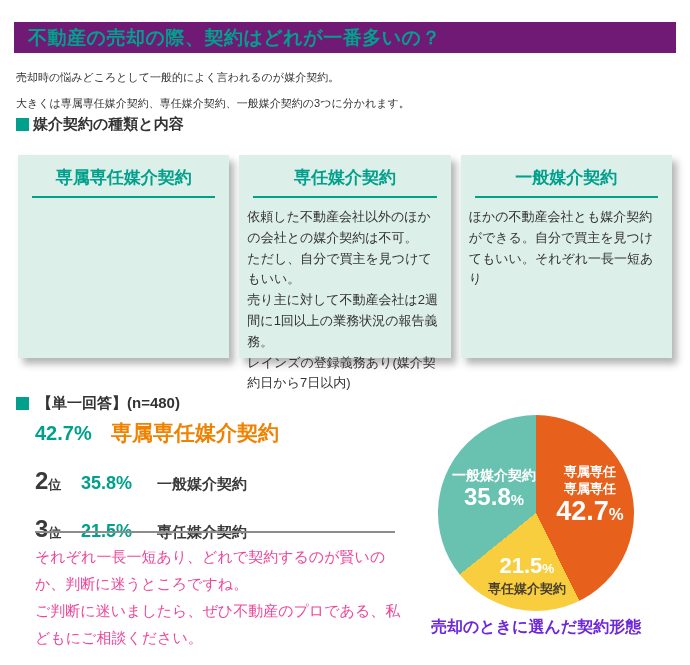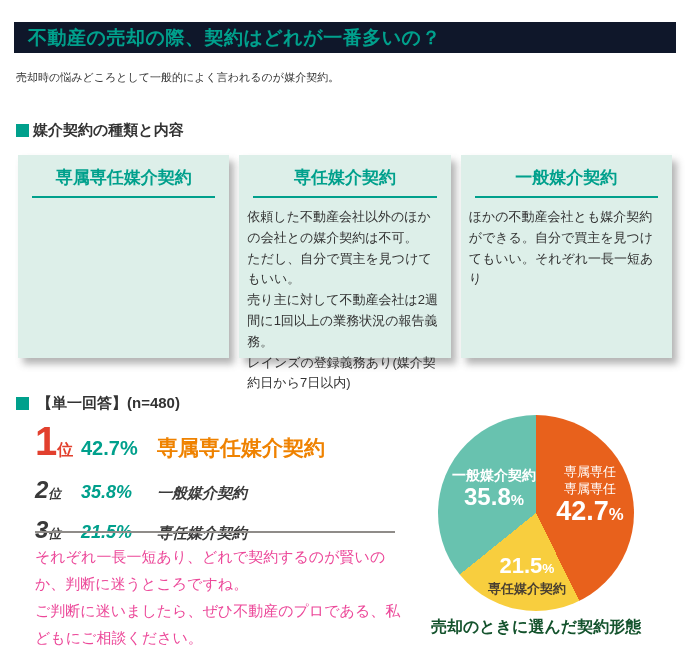--- a/index.html
+++ b/index.html
@@ -1,31 +1,31 @@
 <!DOCTYPE html>
 <html><head>
 <meta charset="utf-8">
 <style>
   * { margin:0; padding:0; box-sizing:border-box; }
   html,body { width:690px; height:665px; background:#ffffff; overflow:hidden;
     font-family:"Liberation Sans","DejaVu Sans",sans-serif; color:#333333; }
   .abs { position:absolute; }
 
   
-  .header-bar { left:14px; top:22px; width:662px; height:31px; background:#0f172a; }
+  .header-bar { left:14px; top:22px; width:662px; height:31px; background:#701a75; }
   .header-bar .title { display:block; padding-left:14px; line-height:31px;
     font-size:19px; font-weight:bold; color:#00a08c; letter-spacing:0.5px; }
 
   
   .intro { left:16px; top:64px; font-size:11px; line-height:26px; color:#333; }
 
   
   .sec-heading { font-size:15px; font-weight:bold; color:#333; display:flex; align-items:center; }
   .sq { display:inline-block; width:13px; height:13px; background:#00a08c; margin-right:4px; flex:none; }
-  .sec1 { left:16px; top:121px; }
+  .sec1 { left:16px; top:115px; }
   .sec2 { left:16px; top:394px; }
   .sec2 .note { font-weight:bold; margin-left:4px; }
 
   
   .cards { left:18px; top:155px; width:654px; display:flex; gap:10px; }
   .card { flex:1; height:203px; background:#ddefe9;
     box-shadow:5px 6px 7px rgba(90,90,90,0.45); position:relative; }
   .card-title { margin-top:11px; text-align:center; font-size:17px; font-weight:bold; color:#00a08c; }
   .card-rule { border:none; border-top:2px solid #00a08c; margin:7px 14px 9px; }
   .card-body { padding:0 8px; font-size:13px; line-height:1.6; color:#333;
@@ -33,56 +33,57 @@
 
   
   .ranking { left:35px; top:419px; }
   .rank-row { display:flex; align-items:baseline; }
   .rank-row .rankcol { width:46px; }
   .rank-row .pctcol { width:76px; }
   .row1 .rank { font-size:40px; font-weight:bold; color:#e2402e; }
   .row1 .suffix { font-size:16px; font-weight:bold; color:#e2402e; }
   .row1 .pct { font-size:20px; font-weight:bold; color:#00a08c; }
   .row1 .lbl { font-size:21px; font-weight:bold; color:#ef8200; }
-  .row23 { margin-top:12px;font-style:italic; }
+  .row23 { margin-top:20px; }
   .row23 .rank { font-size:24px; font-weight:bold; color:#3a3a3a; }
   .row23 .suffix { font-size:13px; font-weight:bold; color:#3a3a3a; }
   .row23 .pct { font-size:18px; font-weight:bold; color:#00a08c; }
   .row23 .lbl { font-size:15px; font-weight:bold; color:#3a3a3a; }
 
   
   .divider { left:35px; top:531px; width:360px; border-top:2px solid #8f8c89; }
   .footer-text { left:35px; top:543px; width:380px; font-size:15px; line-height:27px;
     color:#ec4899; white-space:pre-line; }
 
   
   .pie { left:438px; top:415px; width:196px; height:196px; border-radius:50%; }
   .pie-label { position:absolute; text-align:center; color:#ffffff; }
   .pl-orange { left:104px; top:48px; width:96px; }
-  .pl-orange .nm { font-size:13px; font-weight:normal; line-height:17px; }
+  .pl-orange .nm { font-size:13px; font-weight:bold; line-height:17px; }
   .pl-orange .pv { font-size:27px; font-weight:bold; line-height:28px; }
   .pl-teal { left:6px; top:52px; width:100px; }
   .pl-teal .nm { font-size:14px; font-weight:bold; line-height:17px; }
   .pl-teal .pv { font-size:24px; font-weight:bold; line-height:26px; }
   .pl-yellow { left:34px; top:140px; width:110px; }
   .pl-yellow .pv { font-size:22px; font-weight:bold; line-height:22px; }
   .pl-yellow .nm { font-size:13px; font-weight:bold; line-height:17px; color:#4a4031; }
   .pct-sign { font-size:0.62em; }
   .pie-caption { left:428px; top:617px; width:216px; text-align:center;
-    font-size:16px; font-weight:bold; color:#14532d; }
+    font-size:16px; font-weight:bold; color:#6d28d9; }
 </style>
 </head>
 <body>
 
 <div class="abs header-bar">
   <span class="title">不動産の売却の際、契約はどれが一番多いの？</span>
 </div>
 
 <div class="abs intro">
   <div>売却時の悩みどころとして一般的によく言われるのが媒介契約。</div>
+  <div>大きくは専属専任媒介契約、専任媒介契約、一般媒介契約の3つに分かれます。</div>
 </div>
 
 <div class="abs sec-heading sec1">
   <span class="sq"></span>
   <span>媒介契約の種類と内容</span>
 </div>
 
 <div class="abs cards">
   <div class="card">
     <div class="card-title">専属専任媒介契約</div>
@@ -103,21 +104,20 @@
   </div>
 </div>
 
 <div class="abs sec-heading sec2">
   <span class="sq"></span>
   <span class="note">【単一回答】(n=480)</span>
 </div>
 
 <div class="abs ranking">
   <div class="rank-row row1">
-    <span class="rankcol"><span class="rank">1</span><span class="suffix">位</span></span>
     <span class="pctcol pct">42.7%</span>
     <span class="lbl">専属専任媒介契約</span>
   </div>
   <div class="rank-row row23">
     <span class="rankcol"><span class="rank">2</span><span class="suffix">位</span></span>
     <span class="pctcol pct">35.8%</span>
     <span class="lbl">一般媒介契約</span>
   </div>
   <div class="rank-row row23">
     <span class="rankcol"><span class="rank">3</span><span class="suffix">位</span></span>

